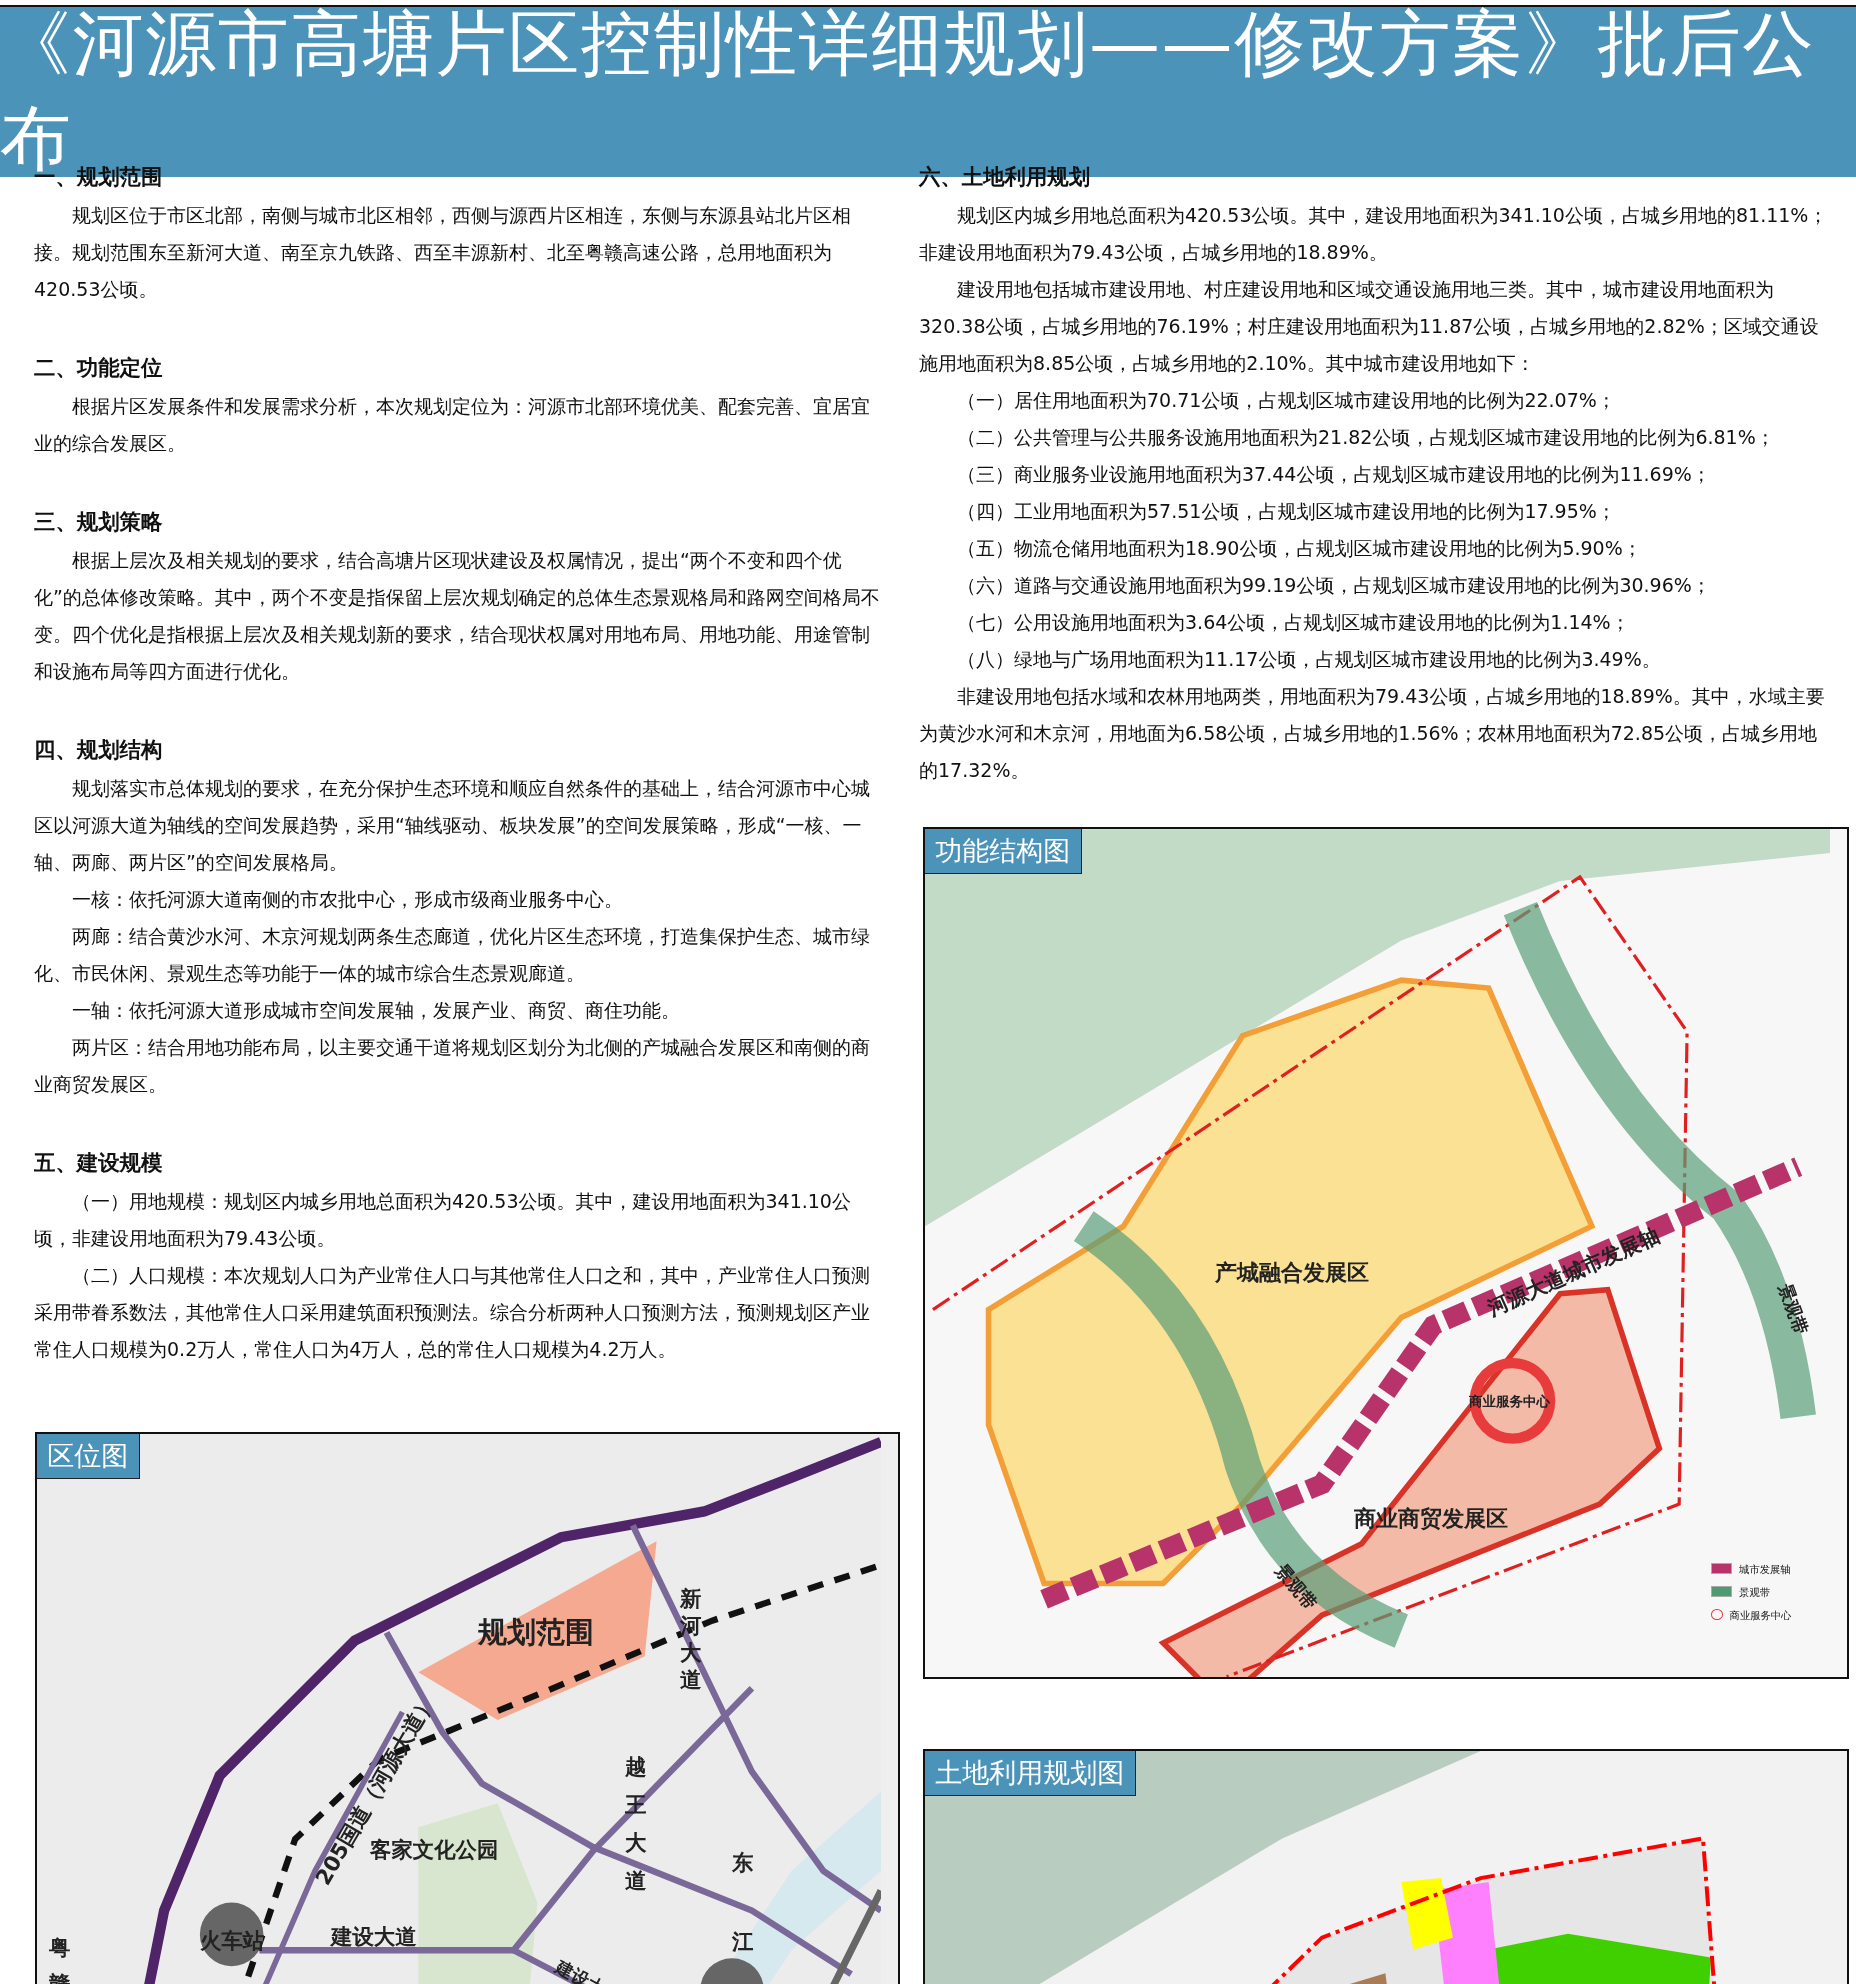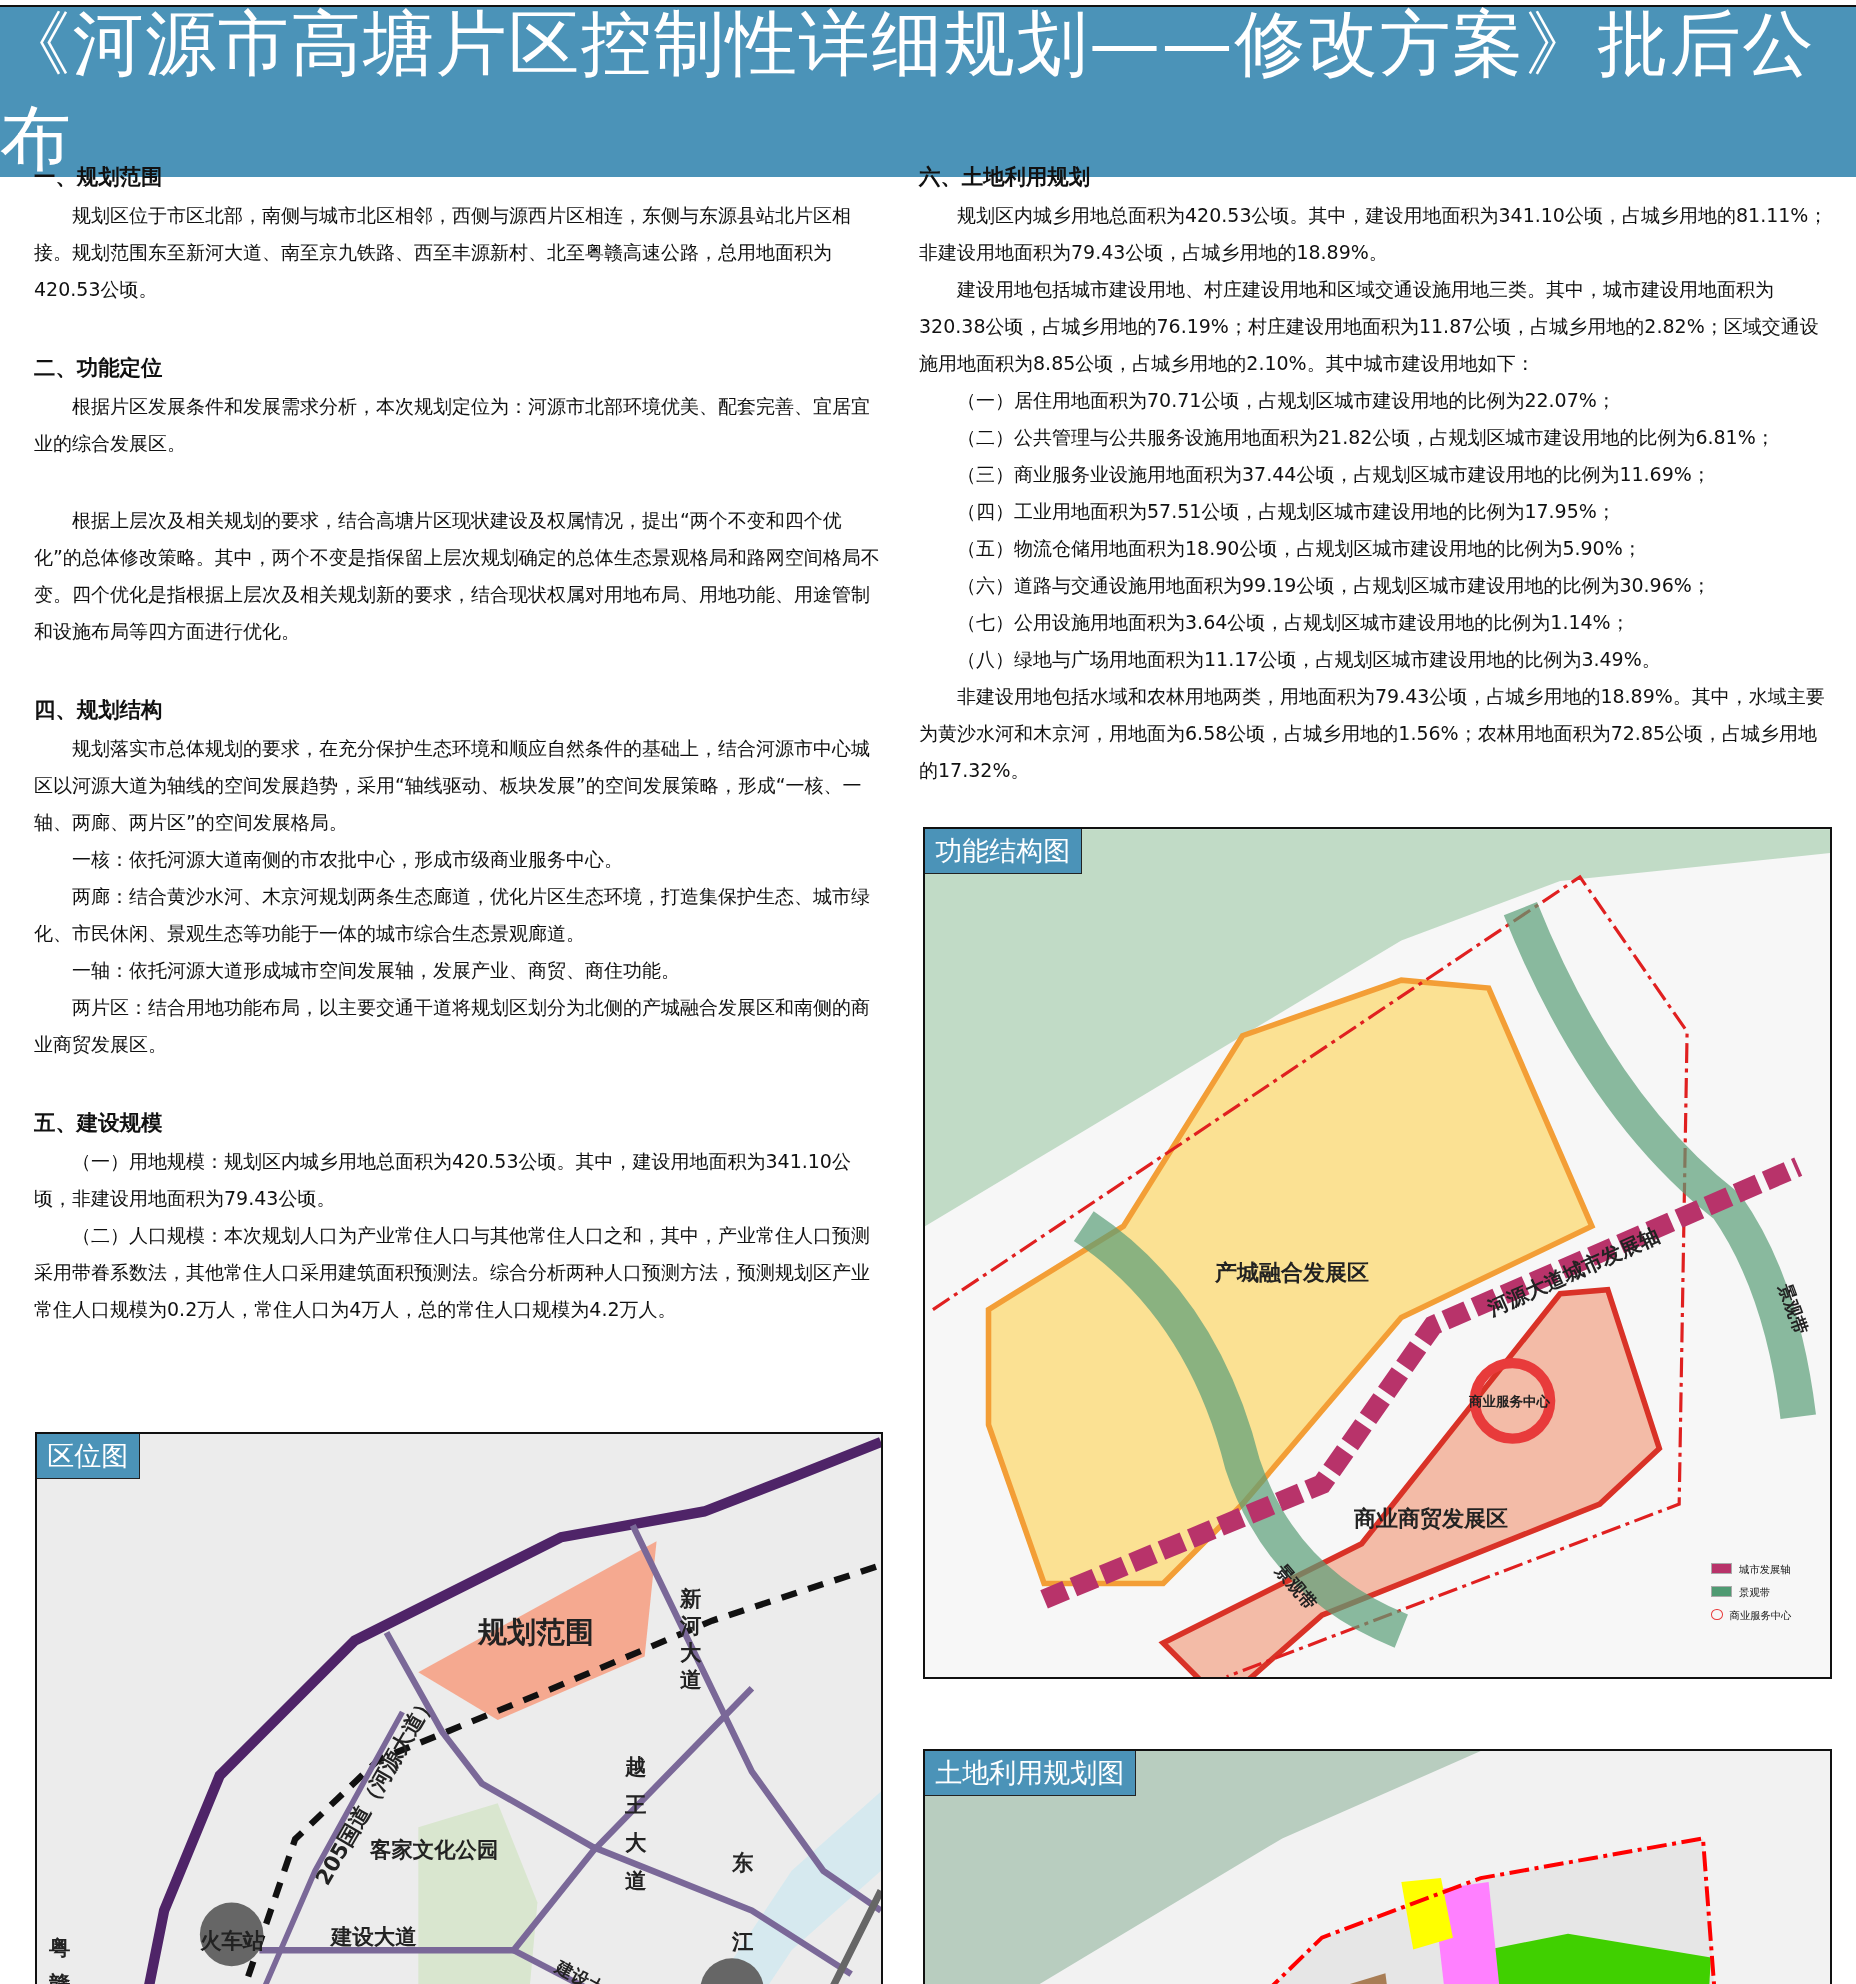--- a/index.html
+++ b/index.html
@@ -7,21 +7,21 @@
   .topline{position:absolute;left:0;top:4.8px;width:1857px;height:2px;background:#111;}
   .header{position:absolute;left:0;top:6.7px;width:1857px;height:170px;background:#4b93b8;display:flex;align-items:center;justify-content:center;}
   .header h1{margin:0;color:#fff;font-size:71px;font-weight:normal;letter-spacing:1.6px;font-family:"DejaVu Sans",sans-serif;}
   .col{position:absolute;font-size:19px;line-height:37px;}
   .col h2{margin:0;font-size:21.4px;font-weight:bold;line-height:40px;}
   .col p{margin:0;text-indent:38px;}
   .col p.sub{text-indent:0;padding-left:38px;}
   .gap{height:40px;}
   .left{left:34px;top:157px;width:846px;}
   .right{left:919px;top:157px;width:909px;}
-  .panel{position:absolute;border:2px solid #111;overflow:hidden;background:#f3f3f3;}
+  .panel{position:absolute;border:2px solid #111;overflow:hidden;background:#f3f3f3;padding-left:17px;}
   .panel .tag{position:absolute;left:0;top:0;background:#4b93b8;color:#fff;font-size:27px;padding:4px 10.3px;z-index:5;border-right:1.6px solid #222;border-bottom:1.6px solid #222;}
   .panel svg{position:absolute;left:0;top:0;}
   .lbl{position:absolute;font-size:21.4px;color:#222;font-weight:bold;}
   .legend{position:absolute;background:#fff;font-size:10.3px;}
   .legend .row{display:flex;align-items:flex-start;height:23px;}
   .legend .sw{width:19px;height:8.7px;margin-right:7.1px;border:0.4px solid #aaa;font-size:3.6px;text-align:center;line-height:8.7px;}
 </style>
 </head>
 <body>
 
@@ -30,20 +30,21 @@
   <h1>《河源市高塘片区控制性详细规划——修改方案》批后公布</h1>
 </div>
 
 <div class="col left">
   <h2>一、规划范围</h2>
   <p>规划区位于市区北部，南侧与城市北区相邻，西侧与源西片区相连，东侧与东源县站北片区相接。规划范围东至新河大道、南至京九铁路、西至丰源新村、北至粤赣高速公路，总用地面积为420.53公顷。</p>
   <div class="gap"></div>
   <h2>二、功能定位</h2>
   <p>根据片区发展条件和发展需求分析，本次规划定位为：河源市北部环境优美、配套完善、宜居宜业的综合发展区。</p>
   <div class="gap"></div>
+  <h2>三、规划策略</h2>
   <p>根据上层次及相关规划的要求，结合高塘片区现状建设及权属情况，提出“两个不变和四个优化”的总体修改策略。其中，两个不变是指保留上层次规划确定的总体生态景观格局和路网空间格局不变。四个优化是指根据上层次及相关规划新的要求，结合现状权属对用地布局、用地功能、用途管制和设施布局等四方面进行优化。</p>
   <div class="gap"></div>
   <h2>四、规划结构</h2>
   <p>规划落实市总体规划的要求，在充分保护生态环境和顺应自然条件的基础上，结合河源市中心城区以河源大道为轴线的空间发展趋势，采用“轴线驱动、板块发展”的空间发展策略，形成“一核、一轴、两廊、两片区”的空间发展格局。</p>
   <p>一核：依托河源大道南侧的市农批中心，形成市级商业服务中心。</p>
   <p>两廊：结合黄沙水河、木京河规划两条生态廊道，优化片区生态环境，打造集保护生态、城市绿化、市民休闲、景观生态等功能于一体的城市综合生态景观廊道。</p>
   <p>一轴：依托河源大道形成城市空间发展轴，发展产业、商贸、商住功能。</p>
   <p>两片区：结合用地功能布局，以主要交通干道将规划区划分为北侧的产城融合发展区和南侧的商业商贸发展区。</p>
   <div class="gap"></div>
   <h2>五、建设规模</h2>

